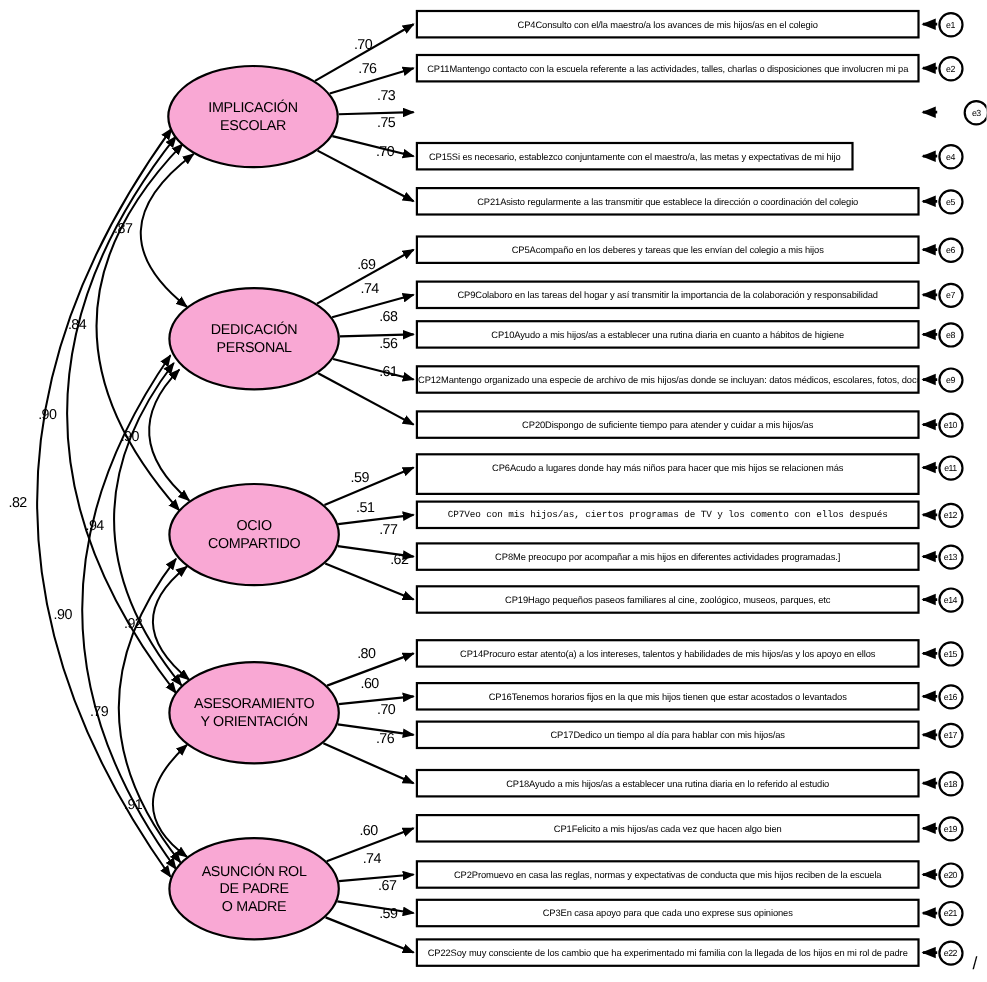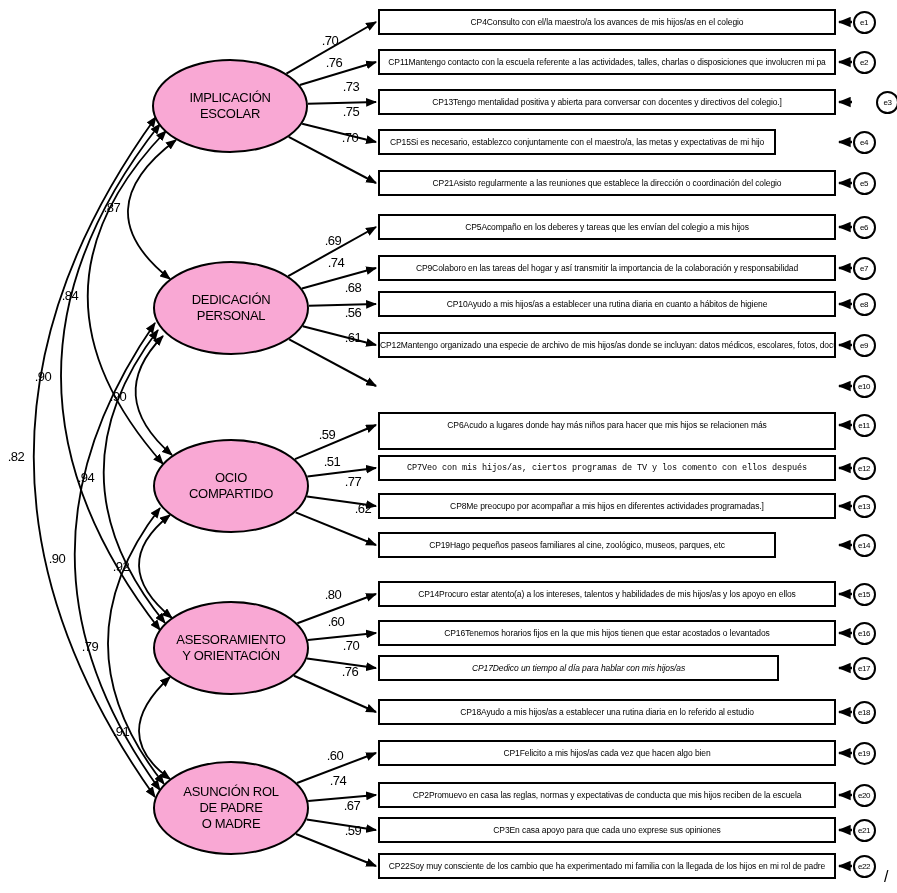--- a/index.html
+++ b/index.html
@@ -103,68 +103,68 @@
   </svg>
   <div id="nodes">
       <div class="node factor" style="left: 152px; top: 59px; width: 156px; height: 94px;">IMPLICACIÓN
 ESCOLAR</div>
       <div class="node indicator" style="left: 378px; top: 9px; width: 458px; height: 26px; line-height: 22px;">CP4Consulto con el/la maestro/a los avances de mis hijos/as en el colegio</div>
       <div class="node errcircle" style="left: 852.5px; top: 10.5px; width: 23px; height: 23px;">e1</div>
       <div class="numlabel" style="left: 330px; top: 40px;">.70</div>
       <div class="node indicator" style="left: 378px; top: 49px; width: 458px; height: 26px; line-height: 22px;">CP11Mantengo contacto con la escuela referente a las actividades, talles, charlas  o disposiciones  que involucren mi pa</div>
       <div class="node errcircle" style="left: 852.5px; top: 50.5px; width: 23px; height: 23px;">e2</div>
       <div class="numlabel" style="left: 334px; top: 62px;">.76</div>
-      <div class="node indicator" style="left: 378px; top: 89px; width: 458px; height: 26px; line-height: 22px;">CP13Tengo mentalidad positiva y abierta para conversar con docentes y directivos del colegio.]</div>
       <div class="node errcircle" style="left: 876px; top: 90.5px; width: 23px; height: 23px;">e3</div>
       <div class="numlabel" style="left: 351px; top: 86px;">.73</div>
       <div class="node indicator" style="left: 378px; top: 129px; width: 398px; height: 26px; line-height: 22px;">CP15Si es necesario, establezco conjuntamente con el maestro/a, las metas y expectativas de mi hijo</div>
       <div class="node errcircle" style="left: 852.5px; top: 130.5px; width: 23px; height: 23px;">e4</div>
       <div class="numlabel" style="left: 351px; top: 111px;">.75</div>
-      <div class="node indicator" style="left: 378px; top: 170px; width: 458px; height: 26px; line-height: 22px;">CP21Asisto regularmente a las reuniones que establece la dirección o coordinación del colegio</div>
+      <div class="node indicator" style="left: 378px; top: 170px; width: 458px; height: 26px; line-height: 22px;">CP21Asisto regularmente a las transmitir que establece la dirección o coordinación del colegio</div>
       <div class="node errcircle" style="left: 852.5px; top: 171.5px; width: 23px; height: 23px;">e5</div>
       <div class="numlabel" style="left: 350px; top: 137px;">.70</div>
       <div class="node factor" style="left: 153px; top: 261px; width: 156px; height: 94px;">DEDICACIÓN
 PERSONAL</div>
       <div class="node indicator" style="left: 378px; top: 214px; width: 458px; height: 26px; line-height: 22px;">CP5Acompaño en los deberes y tareas que les envían del colegio a mis hijos</div>
       <div class="node errcircle" style="left: 852.5px; top: 215.5px; width: 23px; height: 23px;">e6</div>
       <div class="numlabel" style="left: 333px; top: 240px;">.69</div>
       <div class="node indicator" style="left: 378px; top: 255px; width: 458px; height: 26px; line-height: 22px;">CP9Colaboro en las tareas del hogar y así  transmitir la importancia de la colaboración y responsabilidad</div>
       <div class="node errcircle" style="left: 852.5px; top: 256.5px; width: 23px; height: 23px;">e7</div>
       <div class="numlabel" style="left: 336px; top: 262px;">.74</div>
       <div class="node indicator" style="left: 378px; top: 291px; width: 458px; height: 26px; line-height: 22px;">CP10Ayudo a mis hijos/as a establecer una rutina diaria en cuanto a hábitos de higiene</div>
       <div class="node errcircle" style="left: 852.5px; top: 292.5px; width: 23px; height: 23px;">e8</div>
       <div class="numlabel" style="left: 353px; top: 287px;">.68</div>
       <div class="node indicator" style="left: 378px; top: 332px; width: 458px; height: 26px; line-height: 22px;">CP12Mantengo organizado una especie de archivo de mis hijos/as donde se incluyan: datos médicos, escolares, fotos, docun</div>
       <div class="node errcircle" style="left: 852.5px; top: 333.5px; width: 23px; height: 23px;">e9</div>
       <div class="numlabel" style="left: 353px; top: 312px;">.56</div>
+      <div class="node indicator" style="left: 378px; top: 373px; width: 458px; height: 26px; line-height: 22px;">CP20Dispongo de suficiente tiempo para atender y cuidar a mis hijos/as</div>
       <div class="node errcircle" style="left: 852.5px; top: 374.5px; width: 23px; height: 23px;">e10</div>
       <div class="numlabel" style="left: 353px; top: 337px;">.61</div>
       <div class="node factor" style="left: 153px; top: 439px; width: 156px; height: 94px;">OCIO
 COMPARTIDO</div>
       <div class="node indicator" style="left: 378px; top: 412px; width: 458px; height: 38px; line-height: 22px;">CP6Acudo a lugares donde hay más niños para hacer que mis hijos se relacionen más</div>
       <div class="node errcircle" style="left: 852.5px; top: 413.5px; width: 23px; height: 23px;">e11</div>
       <div class="numlabel" style="left: 327px; top: 434px;">.59</div>
       <div class="node indicator" style="left: 378px; top: 455px; width: 458px; height: 26px; line-height: 22px; font-family: Liberation Mono, monospace;">CP7Veo con mis hijos/as, ciertos programas de TV y los comento con ellos después</div>
       <div class="node errcircle" style="left: 852.5px; top: 456.5px; width: 23px; height: 23px;">e12</div>
       <div class="numlabel" style="left: 332px; top: 461px;">.51</div>
       <div class="node indicator" style="left: 378px; top: 493px; width: 458px; height: 26px; line-height: 22px;">CP8Me preocupo por acompañar a mis hijos en diferentes actividades programadas.]</div>
       <div class="node errcircle" style="left: 852.5px; top: 494.5px; width: 23px; height: 23px;">e13</div>
       <div class="numlabel" style="left: 353px; top: 481px;">.77</div>
-      <div class="node indicator" style="left: 378px; top: 532px; width: 398px; height: 26px; line-height: 22px;">CP19Hago pequeños paseos familiares al cine, zoológico, museos, parques, etc</div>
+      <div class="node indicator" style="left: 378px; top: 532px; width: 458px; height: 26px; line-height: 22px;">CP19Hago pequeños paseos familiares al cine, zoológico, museos, parques, etc</div>
       <div class="node errcircle" style="left: 852.5px; top: 533.5px; width: 23px; height: 23px;">e14</div>
       <div class="numlabel" style="left: 348px; top: 508px; margin-left: 15px;">.62</div>
       <div class="node factor" style="left: 153px; top: 601px; width: 156px; height: 94px;">ASESORAMIENTO
 Y ORIENTACIÓN</div>
       <div class="node indicator" style="left: 378px; top: 581px; width: 458px; height: 26px; line-height: 22px;">CP14Procuro estar atento(a) a los intereses, talentos y habilidades de mis hijos/as y los apoyo en ellos</div>
       <div class="node errcircle" style="left: 852.5px; top: 582.5px; width: 23px; height: 23px;">e15</div>
       <div class="numlabel" style="left: 333px; top: 594px;">.80</div>
       <div class="node indicator" style="left: 378px; top: 620px; width: 458px; height: 26px; line-height: 22px;">CP16Tenemos horarios fijos en la que mis hijos tienen que estar acostados o levantados</div>
       <div class="node errcircle" style="left: 852.5px; top: 621.5px; width: 23px; height: 23px;">e16</div>
       <div class="numlabel" style="left: 336px; top: 621px;">.60</div>
-      <div class="node indicator" style="left: 378px; top: 655px; width: 401px; height: 26px; line-height: 22px; font-style: italic;">CP17Dedico un tiempo al día para hablar con mis hijos/as</div>
+      <div class="node indicator" style="left: 378px; top: 655px; width: 458px; height: 26px; line-height: 22px;">CP17Dedico un tiempo al día para hablar con mis hijos/as</div>
       <div class="node errcircle" style="left: 852.5px; top: 656.5px; width: 23px; height: 23px;">e17</div>
       <div class="numlabel" style="left: 351px; top: 645px;">.70</div>
       <div class="node indicator" style="left: 378px; top: 699px; width: 458px; height: 26px; line-height: 22px;">CP18Ayudo a mis hijos/as a establecer una rutina diaria en lo referido al estudio</div>
       <div class="node errcircle" style="left: 852.5px; top: 700.5px; width: 23px; height: 23px;">e18</div>
       <div class="numlabel" style="left: 350px; top: 671px;">.76</div>
       <div class="node factor" style="left: 153px; top: 761px; width: 156px; height: 94px;">ASUNCIÓN ROL
 DE PADRE
 O MADRE</div>
       <div class="node indicator" style="left: 378px; top: 740px; width: 458px; height: 26px; line-height: 22px;">CP1Felicito a mis hijos/as cada vez que hacen algo bien</div>
       <div class="node errcircle" style="left: 852.5px; top: 741.5px; width: 23px; height: 23px;">e19</div>

